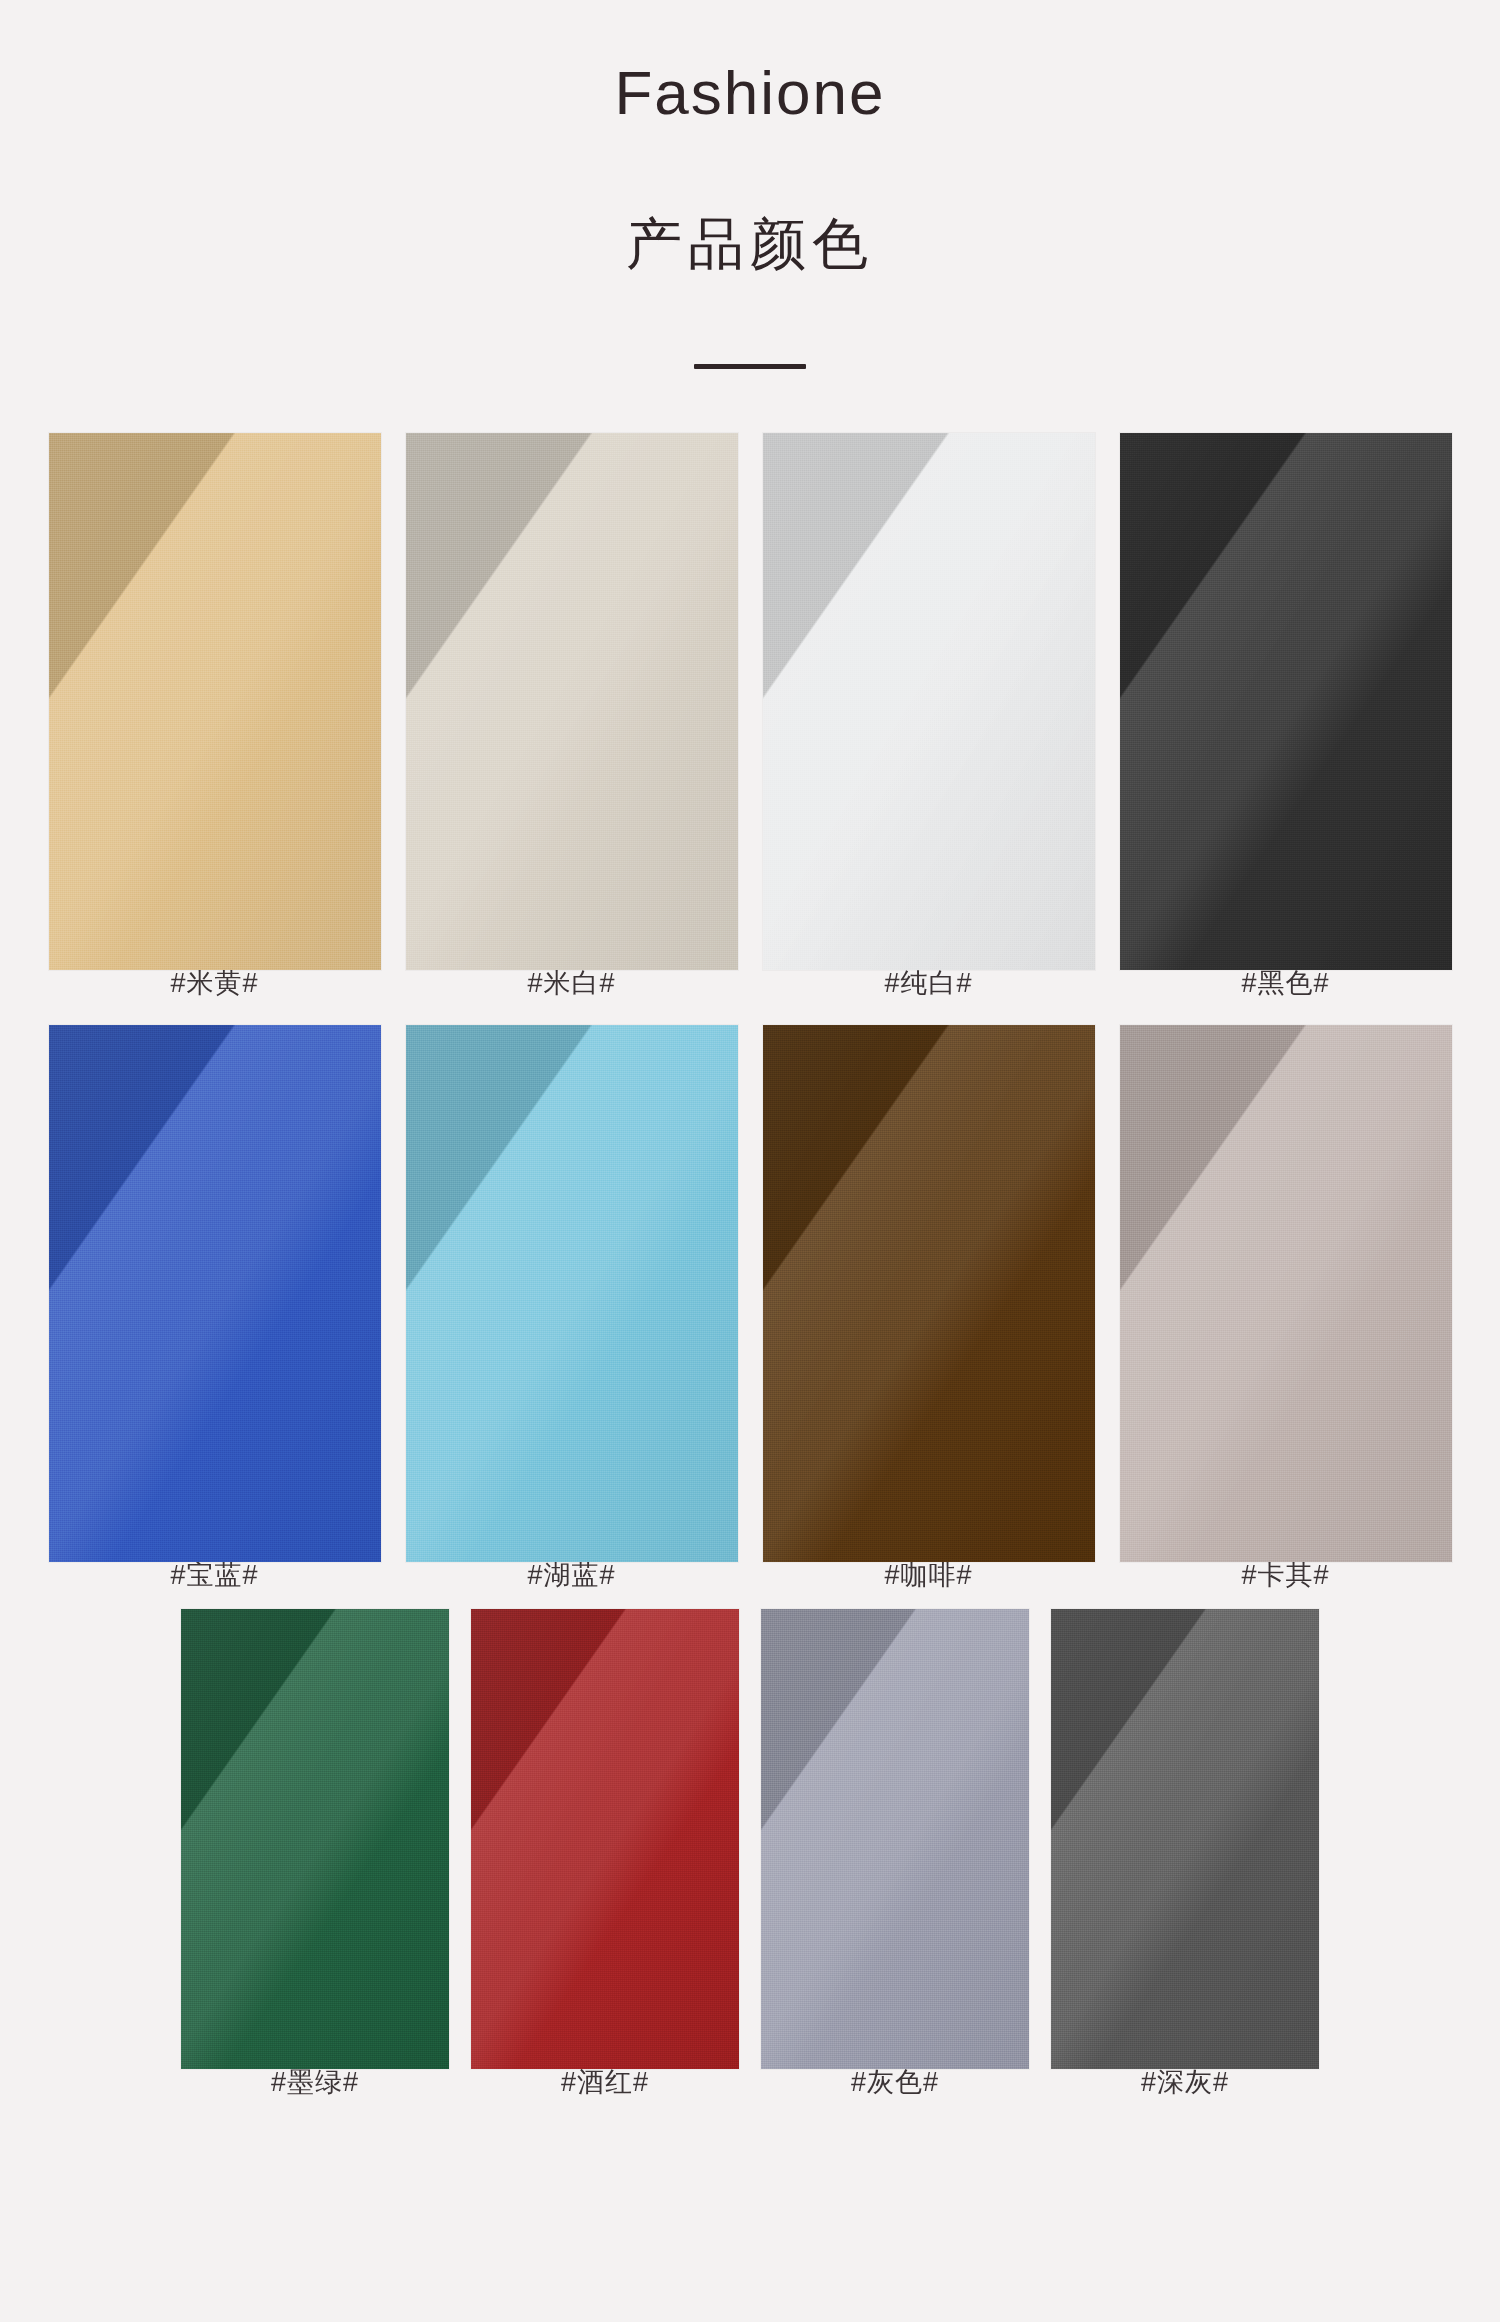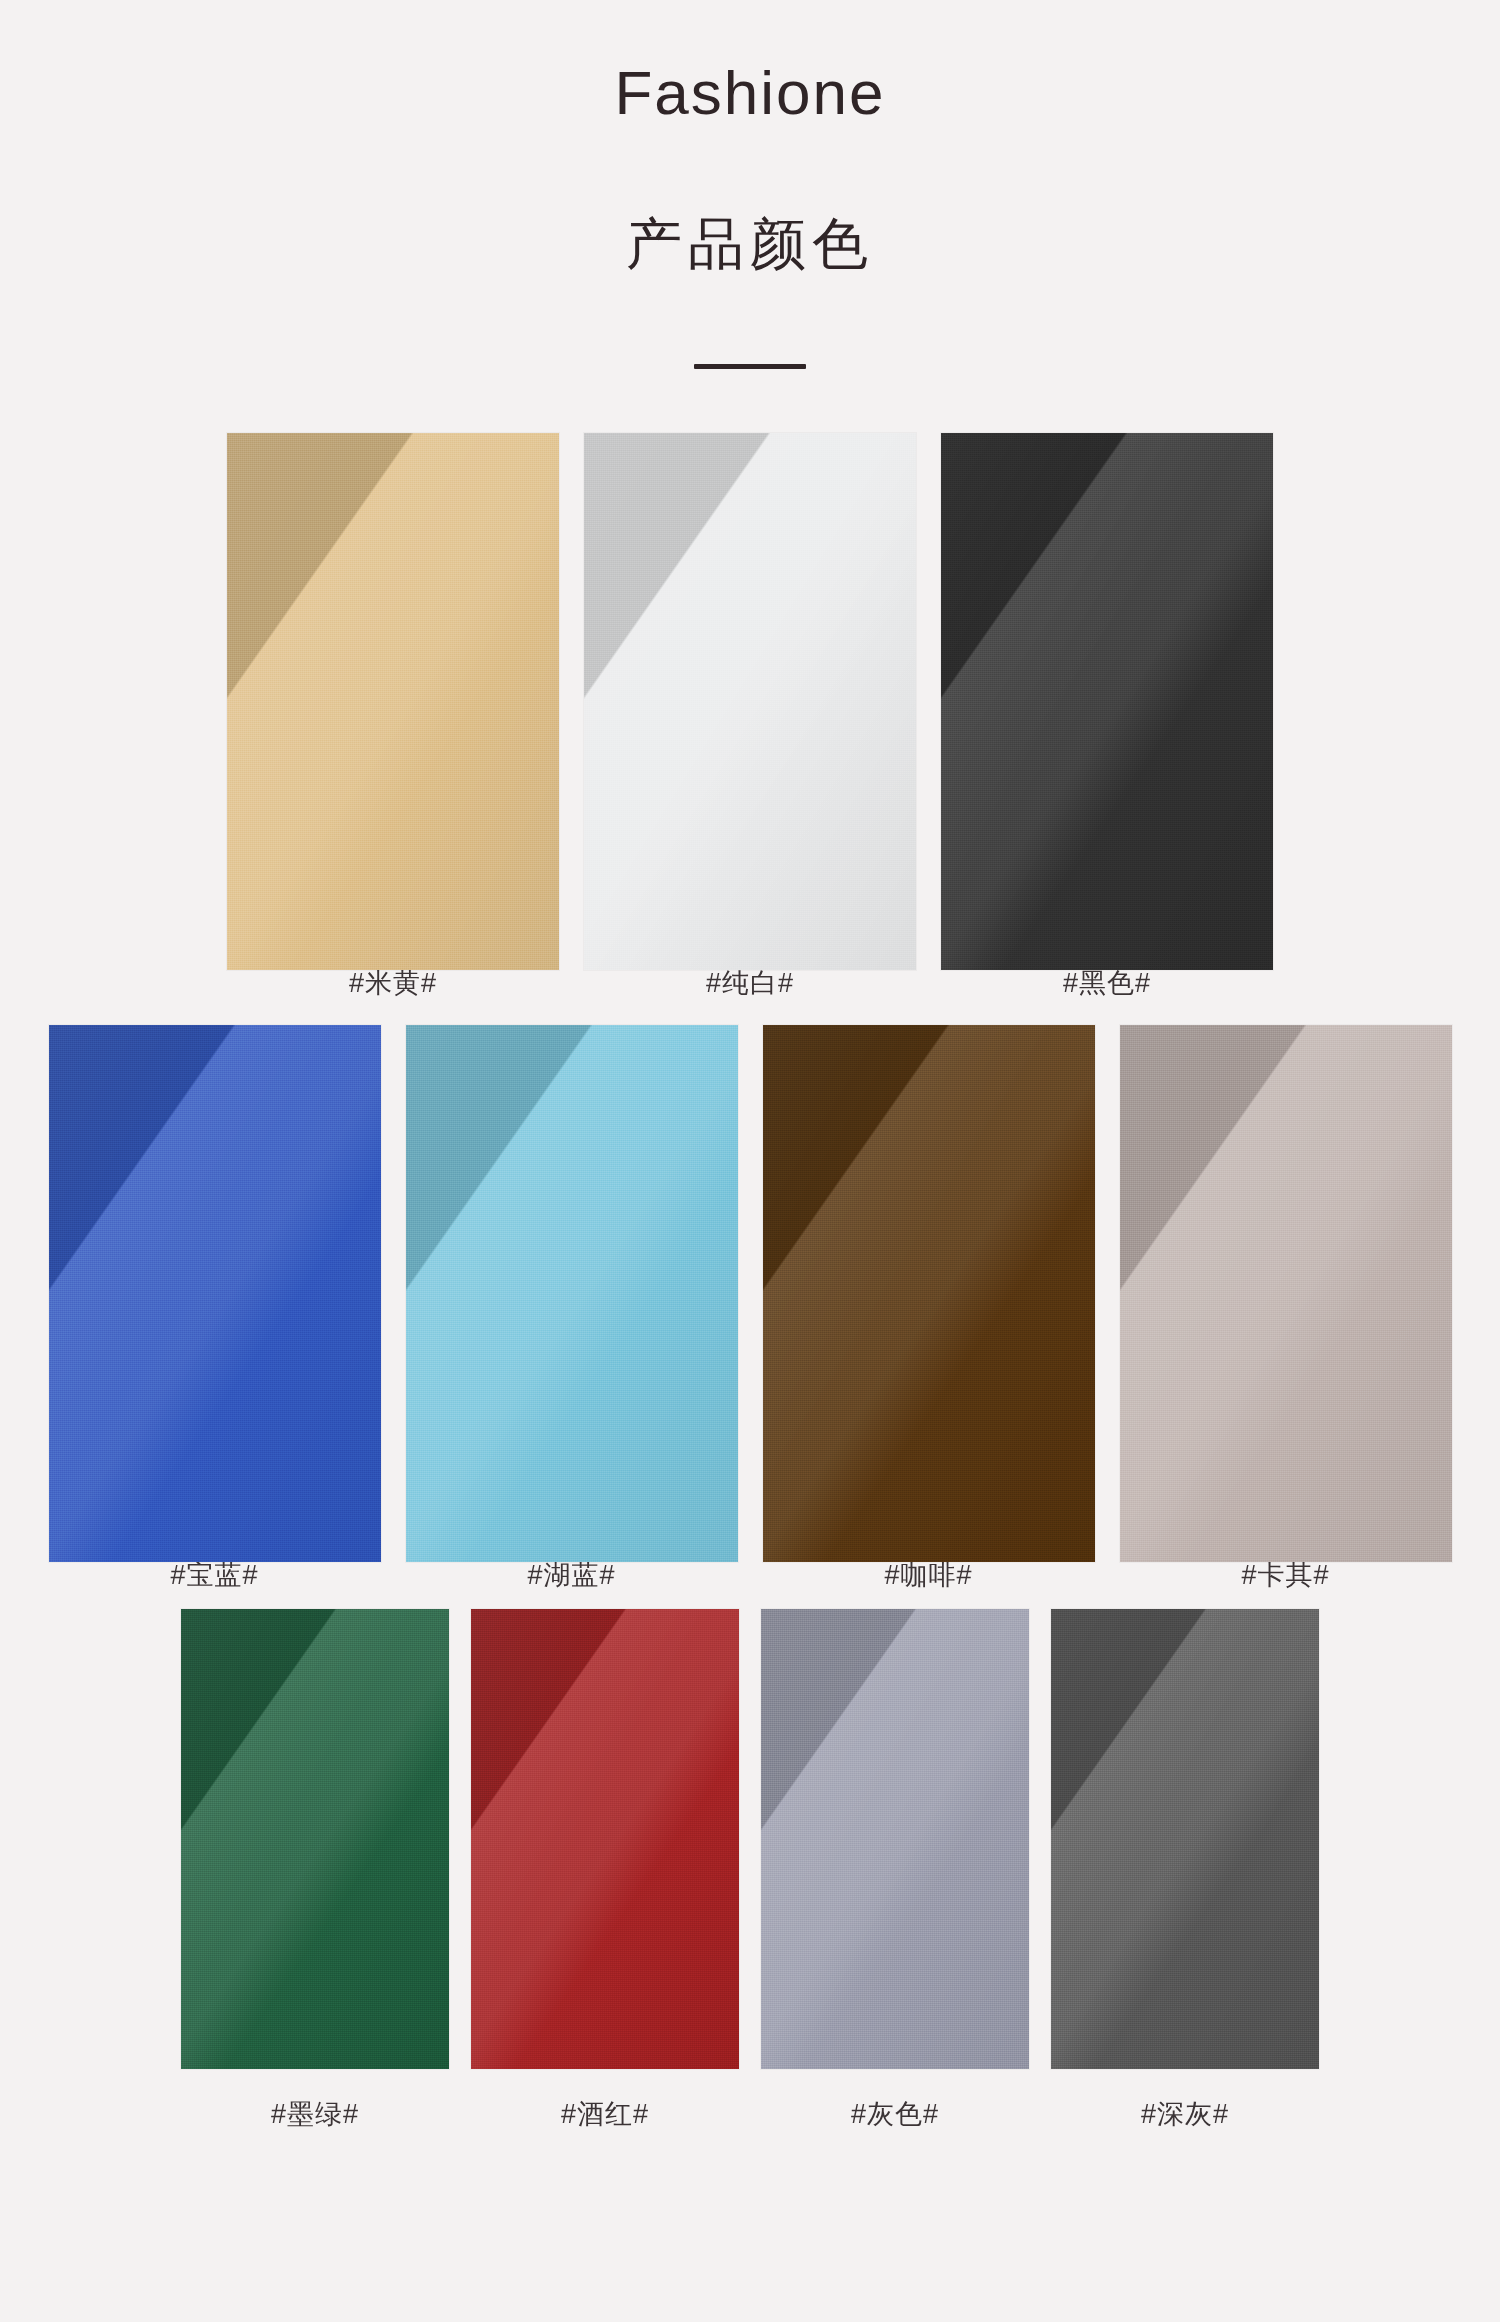--- a/index.html
+++ b/index.html
@@ -134,21 +134,21 @@
     opacity:0.85;
   }
 
   .swatch-label {
     font-size:27px;
     letter-spacing:1px;
     color:#3b3436;
     line-height:1;
     white-space:nowrap;
   }
-  .row-3 .swatch-label { padding-top:32px; }
+  .row-3 .swatch-label { }
 </style>
 </head>
 <body>
 
 <div class="page">
 
   <div class="header">
     <div class="brand">Fashione</div>
     <div class="cn-title">产品颜色</div>
     <div class="divider-wrap">
@@ -160,20 +160,28 @@
     <div class="row row-1">
         <div class="swatch-cell">
           <div class="swatch" style="background: rgb(224, 192, 137);">
             <div class="fold"></div>
             <div class="fold2"></div>
             <div class="weave"></div>
           </div>
           <div class="swatch-label">#米黄#</div>
         </div>
         <div class="swatch-cell">
+          <div class="swatch" style="background: rgb(217, 210, 198);">
+            <div class="fold"></div>
+            <div class="fold2"></div>
+            <div class="weave"></div>
+          </div>
+          <div class="swatch-label">#米白#</div>
+        </div>
+        <div class="swatch-cell">
           <div class="swatch" style="background: rgb(235, 236, 237);">
             <div class="fold"></div>
             <div class="fold2"></div>
             <div class="weave"></div>
           </div>
           <div class="swatch-label">#纯白#</div>
         </div>
         <div class="swatch-cell">
           <div class="swatch" style="background: rgb(45, 45, 45);">
             <div class="fold"></div>

